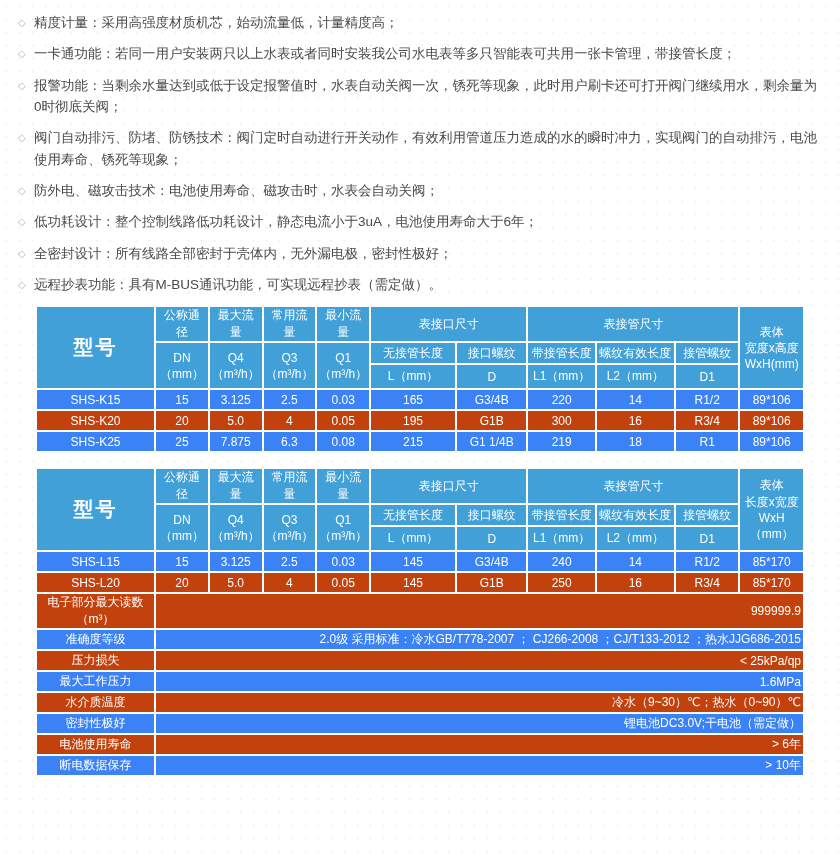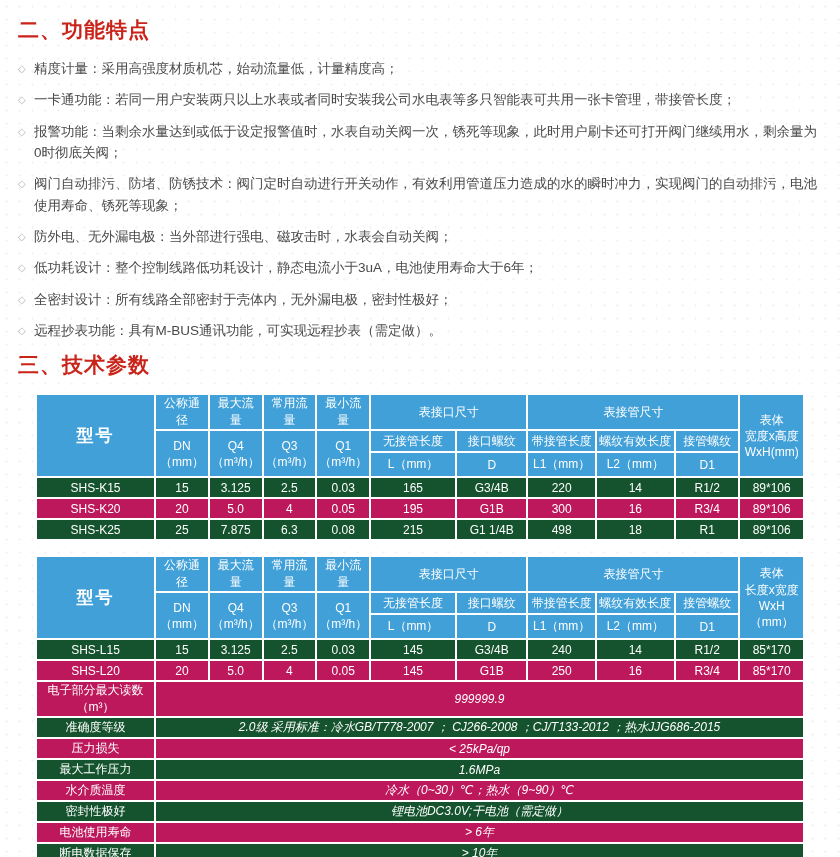--- a/index.html
+++ b/index.html
@@ -25,74 +25,72 @@
     flex:0 0 14px;color:#b5b5b5;font-size:10px;line-height:21px;
     margin-right:2px;text-align:left;
   }
   .ftext{flex:1;}
   table.t{
     width:770px;margin:4px 0 14px 17px;border-collapse:collapse;
     table-layout:fixed;font-size:12px;color:#fff;text-align:center;
   }
   table.t td{border:2px solid #fff;padding:0 2px;overflow:hidden;vertical-align:middle;}
   .hd{background:#41a0d8;}
-  .light{background:#14532d;}
-  .dark{background:#be185d;}
-  .model-cell{font-size:17px;font-weight:bold;letter-spacing:2px;}
+  .light{background:#3b82f6;}
+  .dark{background:#c2410c;}
+  .model-cell{font-size:20px;font-weight:bold;letter-spacing:2px;}
   .pre{white-space:pre-line;line-height:1.35;}
   tr.h1 td{height:18px;}
   tr.h2 td{height:20px;}
   tr.h3 td{height:23px;}
   tr.dr td{height:19px;}
   tr.sp td{height:19px;}
-  td.spec-val{text-align:center;font-style:italic;}
+  td.spec-val{text-align:right;}
 </style>
 </head>
 <body>
 
 <div class="page">
 
-  <h2 class="sec">二、功能特点</h2>
 
   <ul class="features">
     <li>
         <span class="bullet">◇</span>
         <span class="ftext">精度计量：采用高强度材质机芯，始动流量低，计量精度高；</span>
       </li>
     <li>
         <span class="bullet">◇</span>
         <span class="ftext">一卡通功能：若同一用户安装两只以上水表或者同时安装我公司水电表等多只智能表可共用一张卡管理，带接管长度；</span>
       </li>
     <li>
         <span class="bullet">◇</span>
         <span class="ftext">报警功能：当剩余水量达到或低于设定报警值时，水表自动关阀一次，锈死等现象，此时用户刷卡还可打开阀门继续用水，剩余量为0时彻底关阀；</span>
       </li>
     <li>
         <span class="bullet">◇</span>
         <span class="ftext">阀门自动排污、防堵、防锈技术：阀门定时自动进行开关动作，有效利用管道压力造成的水的瞬时冲力，实现阀门的自动排污，电池使用寿命、锈死等现象；</span>
       </li>
     <li>
         <span class="bullet">◇</span>
-        <span class="ftext">防外电、无外漏电极：当外部进行强电、磁攻击时，水表会自动关阀；</span>
+        <span class="ftext">防外电、磁攻击技术：电池使用寿命、磁攻击时，水表会自动关阀；</span>
       </li>
     <li>
         <span class="bullet">◇</span>
         <span class="ftext">低功耗设计：整个控制线路低功耗设计，静态电流小于3uA，电池使用寿命大于6年；</span>
       </li>
     <li>
         <span class="bullet">◇</span>
         <span class="ftext">全密封设计：所有线路全部密封于壳体内，无外漏电极，密封性极好；</span>
       </li>
     <li>
         <span class="bullet">◇</span>
         <span class="ftext">远程抄表功能：具有M-BUS通讯功能，可实现远程抄表（需定做）。</span>
       </li>
   </ul>
 
-  <h2 class="sec">三、技术参数</h2>
 
   <table class="t">
     <colgroup>
       <col style="width:15.5%">
         <col style="width:7%">
         <col style="width:7%">
         <col style="width:7%">
         <col style="width:7%">
       <col style="width:11.2%">
         <col style="width:9.3%">
@@ -163,21 +161,21 @@
       <td>89*106</td>
     </tr>
     <tr class="dr light">
       <td>SHS-K25</td>
       <td>25</td>
       <td>7.875</td>
       <td>6.3</td>
       <td>0.08</td>
       <td>215</td>
       <td>G1 1/4B</td>
-      <td>498</td>
+      <td>219</td>
       <td>18</td>
       <td>R1</td>
       <td>89*106</td>
     </tr>
   </tbody>
     </table>
 
   <table class="t">
     <colgroup>
       <col style="width:15.5%">
@@ -264,21 +262,21 @@
     <tr class="sp dark">
       <td>压力损失</td>
       <td class="spec-val" colspan="10">&lt; 25kPa/qp</td>
     </tr>
     <tr class="sp light">
       <td>最大工作压力</td>
       <td class="spec-val" colspan="10">1.6MPa</td>
     </tr>
     <tr class="sp dark">
       <td>水介质温度</td>
-      <td class="spec-val" colspan="10">冷水（0~30）℃；热水（9~90）℃</td>
+      <td class="spec-val" colspan="10">冷水（9~30）℃；热水（0~90）℃</td>
     </tr>
     <tr class="sp light">
       <td>密封性极好</td>
       <td class="spec-val" colspan="10">锂电池DC3.0V;干电池（需定做）</td>
     </tr>
     <tr class="sp dark">
       <td>电池使用寿命</td>
       <td class="spec-val" colspan="10">&gt; 6年</td>
     </tr>
     <tr class="sp light">

